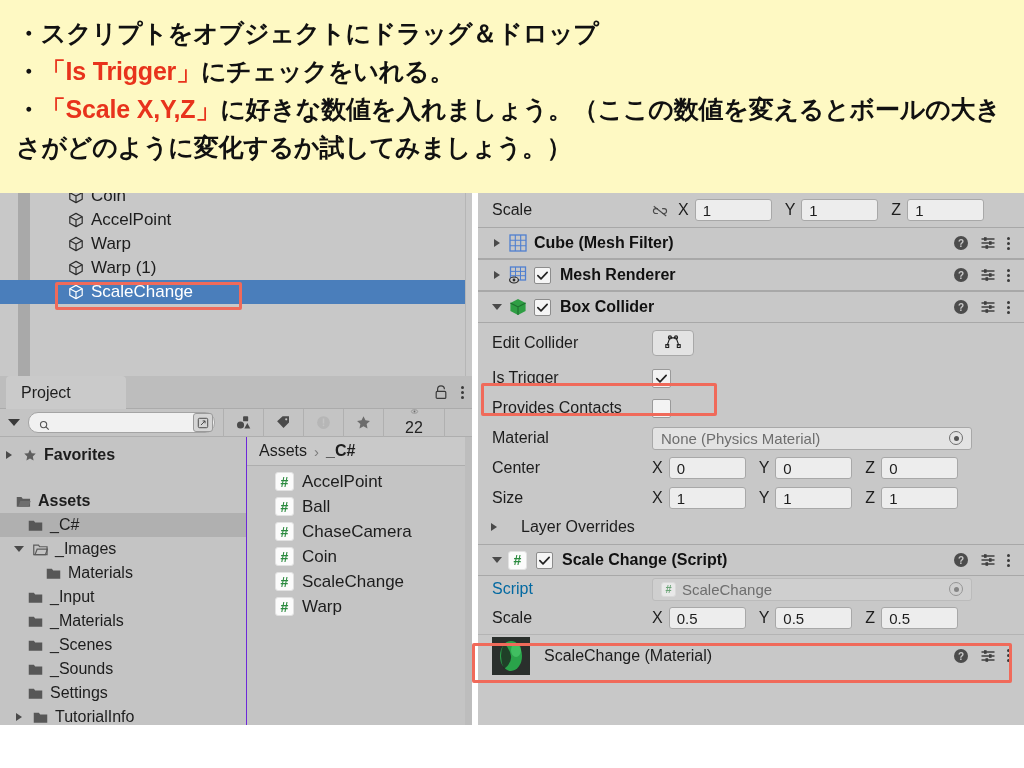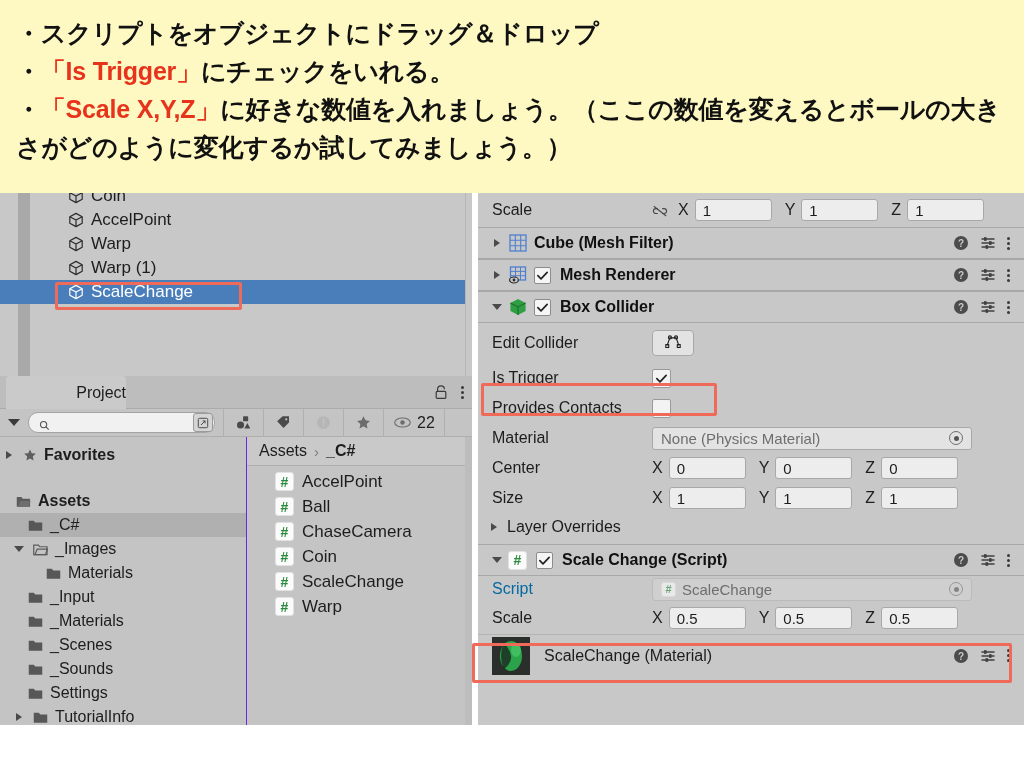--- a/index.html
+++ b/index.html
@@ -70,21 +70,21 @@
     background:#c4c4c4;
   }
   .proj-tabbar{
     position:absolute; left:0; top:0; width:472px; height:33px;
     background:#bdbdbd; border-bottom:1px solid #ababab;
   }
   .proj-tab{
     position:absolute; left:6px; top:0; width:120px; height:33px;
     background:#cacaca; border-radius:4px 4px 0 0;
     display:flex; align-items:center; padding-left:15px;
-    font-size:16px; color:#1d1d1d;justify-content:flex-end;
+    font-size:16px; color:#1d1d1d;
   }
   .proj-tab-actions{
     position:absolute; right:8px; top:0; height:33px;
     display:flex; align-items:center; gap:13px; color:#444;
   }
   .lock-ico{ width:14px; height:15px; }
   .kebab{ display:flex; flex-direction:column; gap:2px; align-items:center; }
   .kebab i{ width:3px; height:3px; border-radius:50%; background:#3a3a3a; display:block; }
 
   .proj-toolbar{
@@ -105,20 +105,21 @@
   .search-ico{ width:11px; height:11px; }
   .search-expand{
     position:absolute; right:1px; top:0px; width:20px; height:19px;
     border:1px solid #9a9a9a; border-radius:3px; background:#d5d5d5;
     display:flex; align-items:center; justify-content:center;
   }
   .tb-btns{ display:flex; align-items:center; height:28px; margin-left:8px; }
   .tb-btn{
     width:40px; height:28px; display:flex; align-items:center; justify-content:center;
     border-left:1px solid #b0b0b0;
+    flex-direction:column;
   }
   .tb-btn.last{ width:62px; gap:5px; font-size:16px; color:#222; border-right:1px solid #b0b0b0;}
 
   .proj-body{
     position:absolute; left:0; top:61px; width:472px; height:288px; display:flex;
   }
   .proj-tree{
     width:247px; height:288px; background:#c4c4c4; position:relative;
     border-right:1px solid #6d28d9; padding-top:6px;
   }
@@ -212,21 +213,21 @@
     height:23px; background:#e3e3e3; border:1px solid #a8a8a8; border-radius:3px;
     display:flex; align-items:center; padding:0 8px; font-size:15px; color:#6e6e6e;
     justify-content:space-between;
   }
   .radio-ico{
     width:14px; height:14px; border:1.5px solid #6f6f6f; border-radius:50%;
     display:flex; align-items:center; justify-content:center; flex:none;
   }
   .radio-ico i{ width:5px; height:5px; border-radius:50%; background:#555; display:block; }
   .layer-row{
-    height:28px; display:flex; align-items:center; gap:6px; font-size:16px;
+    height:28px; display:flex; align-items:center; gap:20px; font-size:16px;
     color:#1d1d1d; padding-left:9px;
   }
   .mat-row{
     height:42px; display:flex; align-items:center; padding-left:14px; font-size:16px; color:#1d1d1d;
     border-top:1px solid #b4b4b4;
   }
   .mat-thumb{ width:38px; height:38px; flex:none; margin-right:14px; }
 
   
   .hl{

